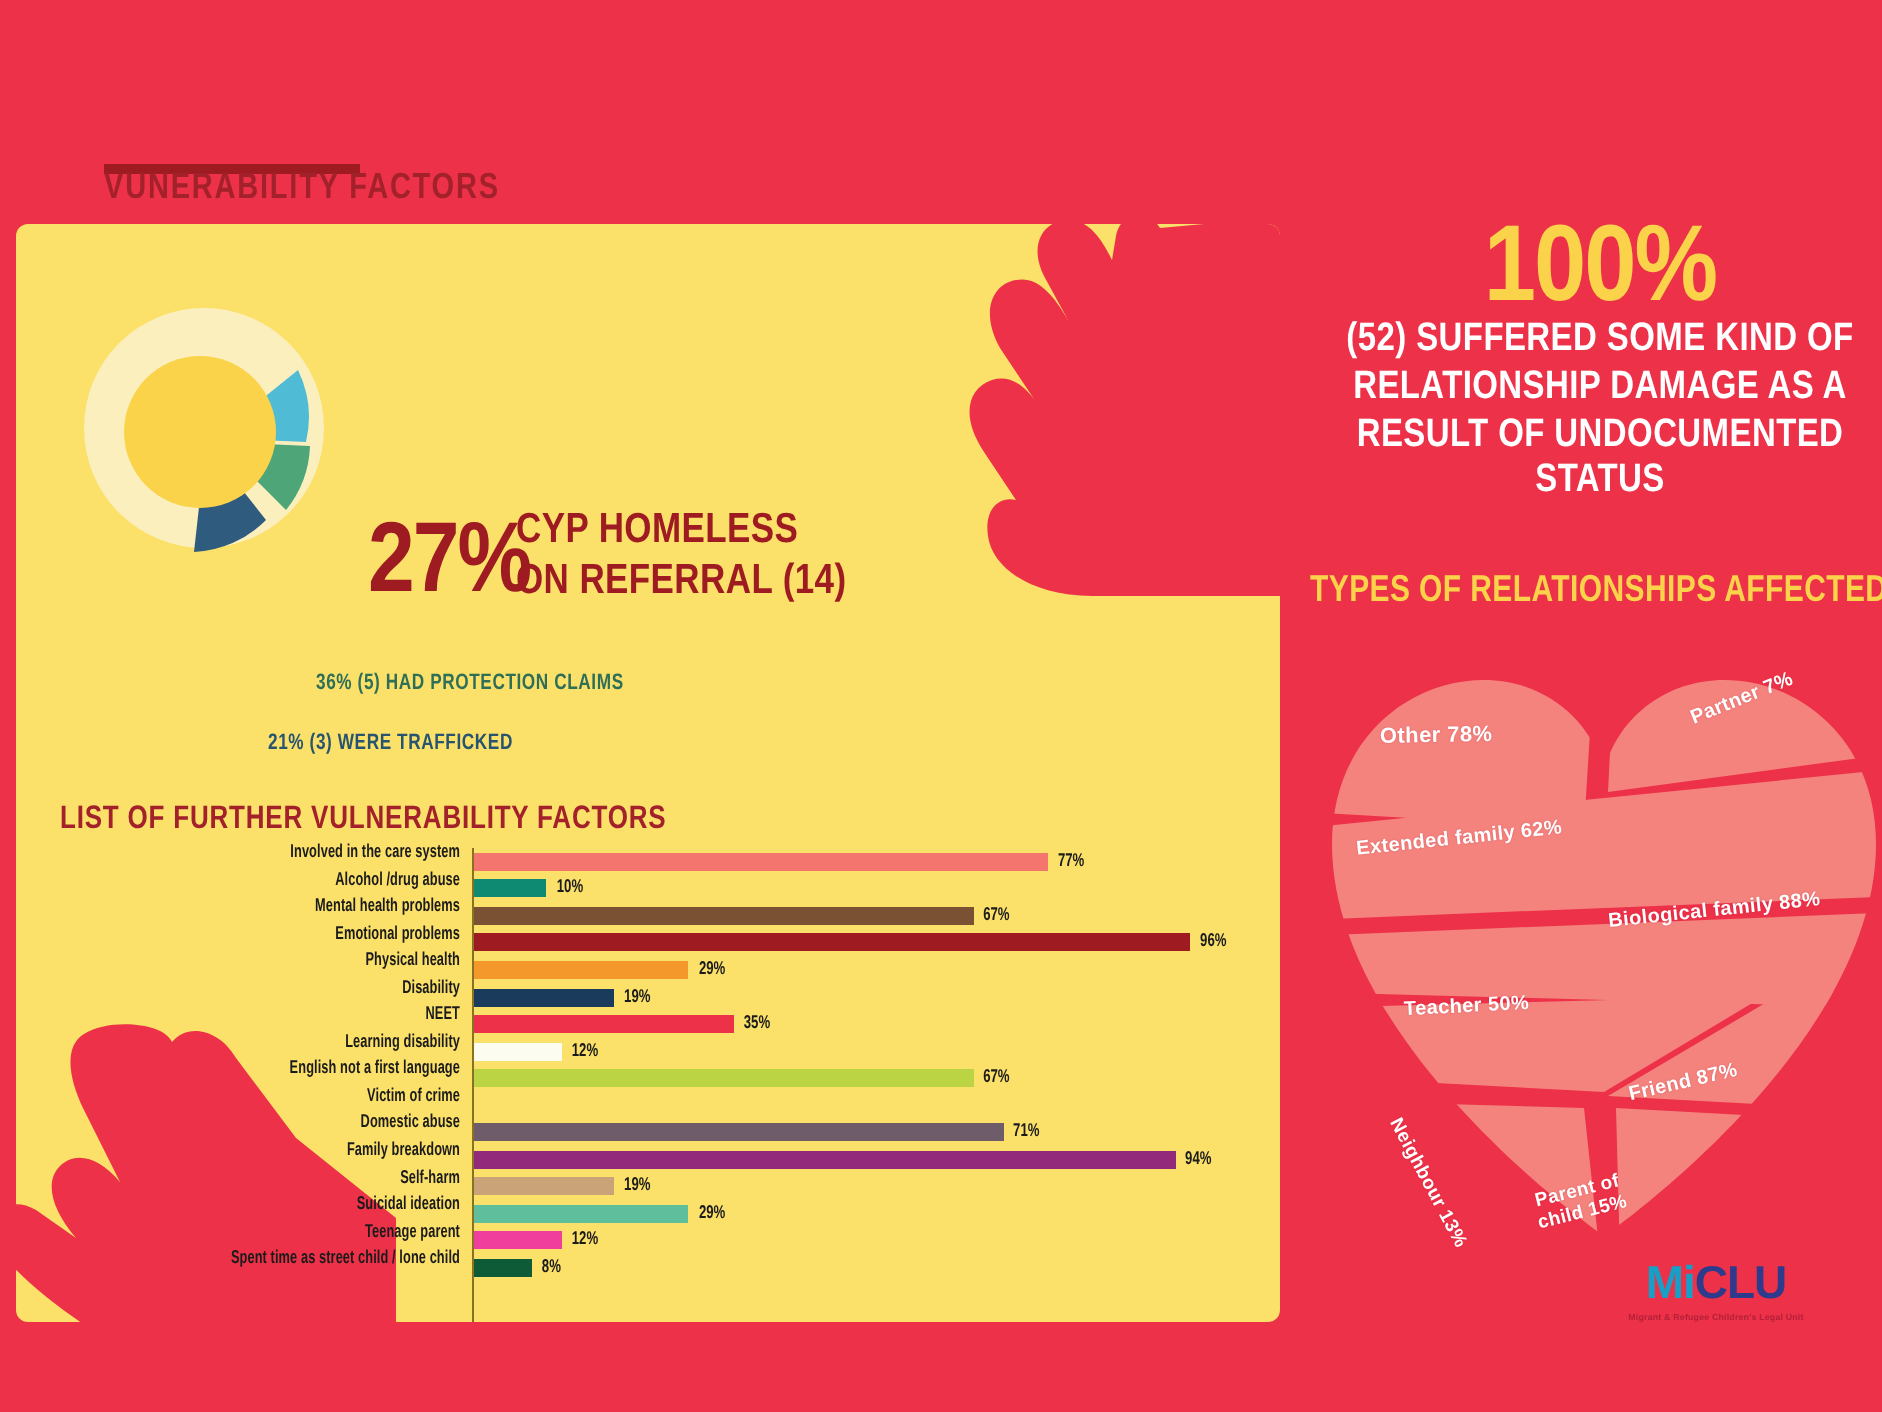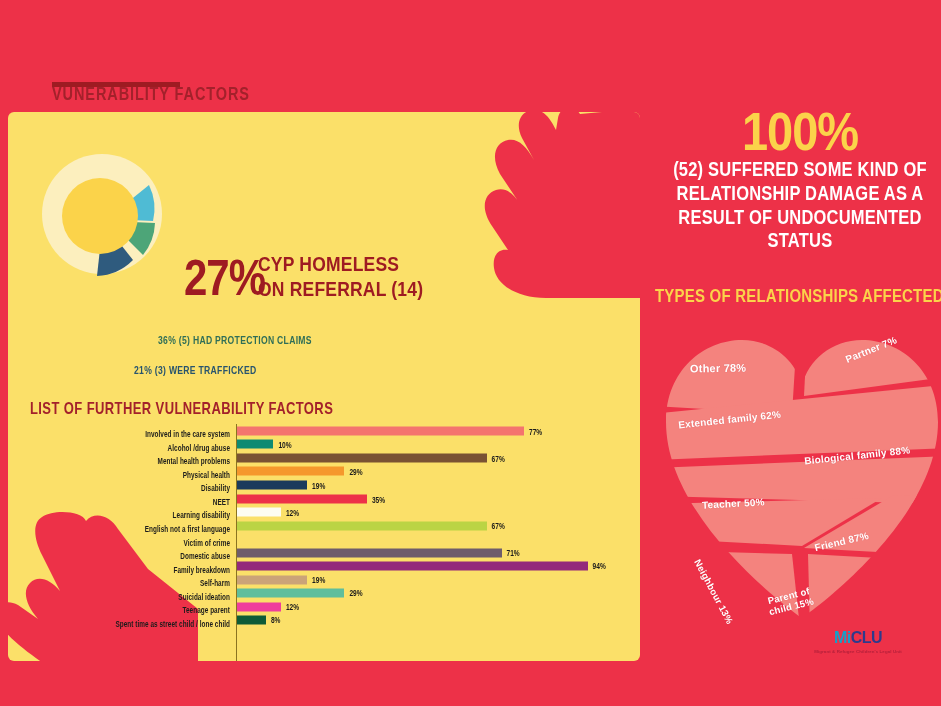--- a/index.html
+++ b/index.html
@@ -65,21 +65,21 @@
     letter-spacing: .4px; white-space: nowrap;
     transform: scaleY(1.25); transform-origin: left top;
   }
   .chart {
     position: absolute; left: 22px; top: 312px;
     width: 600px; height: 320px;
   }
   .rows { position: absolute; left: 0; top: 0; width: 600px; }
   .row {
     position: relative; height: 13.55px;
-    display: flex; align-items: flex-end;
+    display: flex; align-items: flex-start;
   }
   .row-label {
     width: 206px; text-align: right; padding-right: 6px;
     font-size: 6.4px; font-weight: bold; color: #1B1B1B;
     letter-spacing: .05px; white-space: nowrap; line-height: 1;
     transform: scaleY(1.45); transform-origin: right center;
   }
   .bar-area { position: relative; flex: 1; height: 100%; }
   .bar {
     position: absolute; left: 0; top: 50%;
@@ -116,21 +116,21 @@
   }
   .heart-wrap { position: absolute; left: 652px; top: 318px; width: 300px; height: 310px; }
   .heart-label {
     position: absolute; color: #FFFFFF; font-weight: bold;
     font-size: 10px; white-space: nowrap; letter-spacing: .2px;
     text-shadow: 0 0 1px rgba(180,25,45,.35);
   }
 
   
   .logo { position: absolute; left: 808px; top: 630px; width: 100px; height: 42px; text-align: center; }
-  .logo-mark { font-size: 16px; font-weight: bold; letter-spacing: -.5px; line-height: 1; }
+  .logo-mark { font-size: 23px; font-weight: bold; letter-spacing: -.5px; line-height: 1; }
   .logo-mi { color: #16A0C8; }
   .logo-clu { color: #2E3A8C; }
   .logo-tag {
     margin-top: 3px; font-size: 4.4px; font-weight: bold;
     color: #B4203A; letter-spacing: .1px; white-space: nowrap;
   }
 </style>
 </head>
 <body>
 
@@ -192,20 +192,27 @@
             <div class="bar-area">
               <div class="bar" style="width: 37.4px; background: rgb(14, 138, 114);"></div>
               <div class="bar-val" style="left: 42.4px;">10%</div>
             </div>
           </div>
           <div class="row">
             <div class="row-label">Mental health problems</div>
             <div class="bar-area">
               <div class="bar" style="width: 250.58px; background: rgb(122, 82, 51);"></div>
               <div class="bar-val" style="left: 255.58px;">67%</div>
+            </div>
+          </div>
+          <div class="row">
+            <div class="row-label">Emotional problems</div>
+            <div class="bar-area">
+              <div class="bar" style="width: 359.04px; background: rgb(158, 27, 34);"></div>
+              <div class="bar-val" style="left: 364.04px;">96%</div>
             </div>
           </div>
           <div class="row">
             <div class="row-label">Physical health</div>
             <div class="bar-area">
               <div class="bar" style="width: 108.46px; background: rgb(245, 152, 44);"></div>
               <div class="bar-val" style="left: 113.46px;">29%</div>
             </div>
           </div>
           <div class="row">

